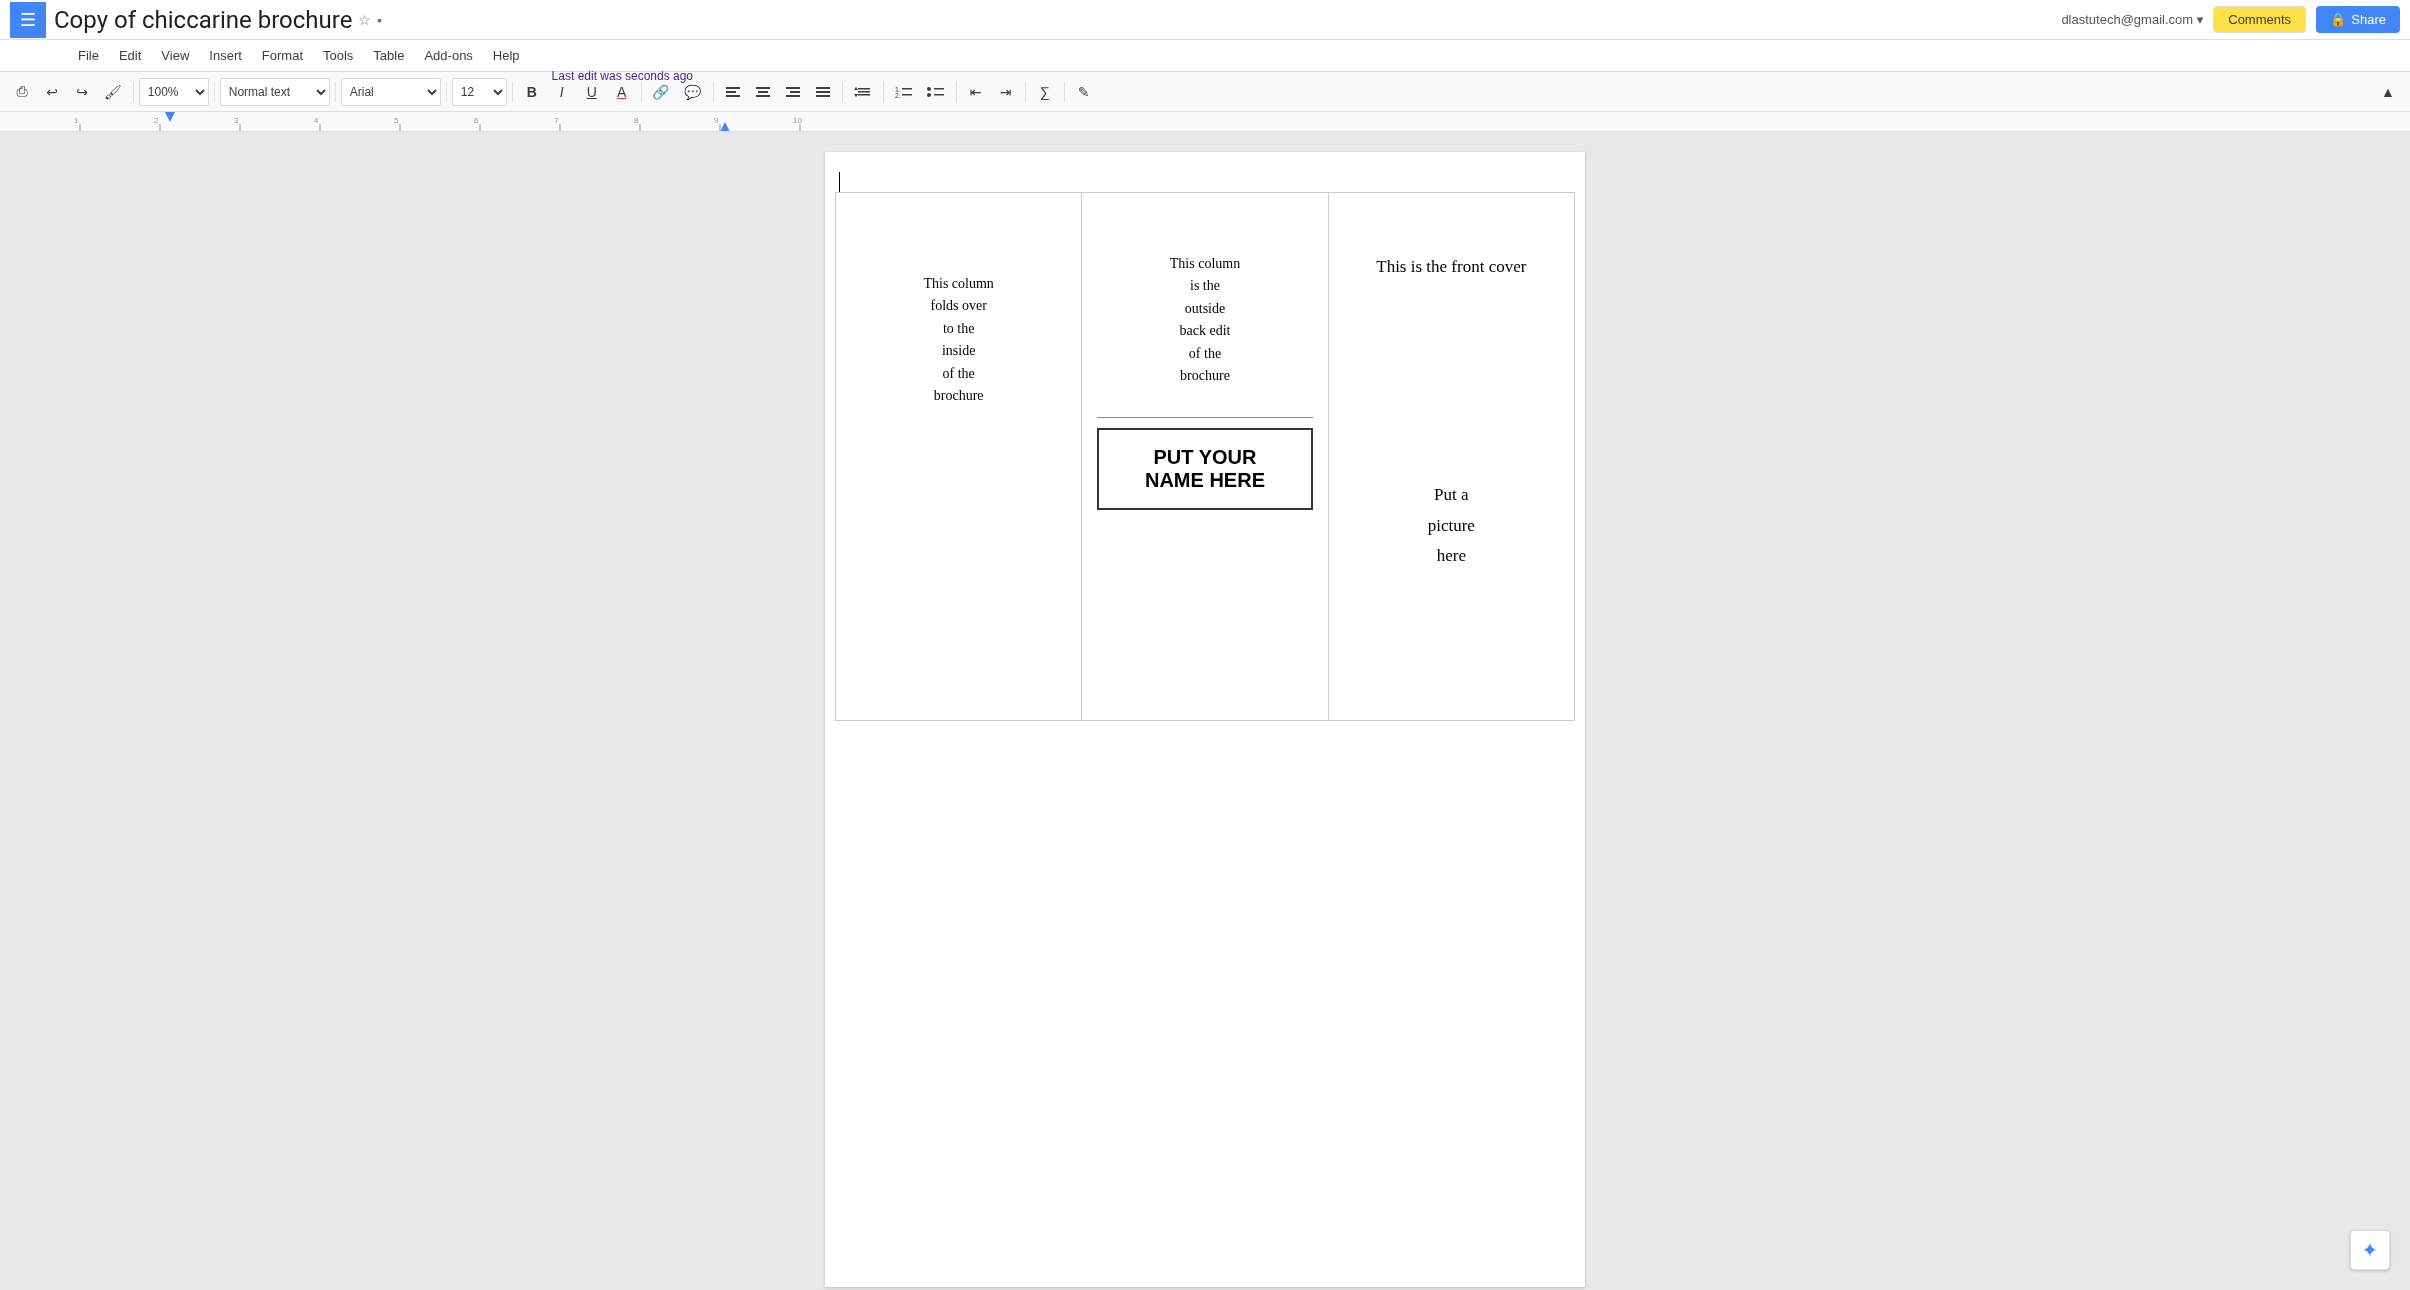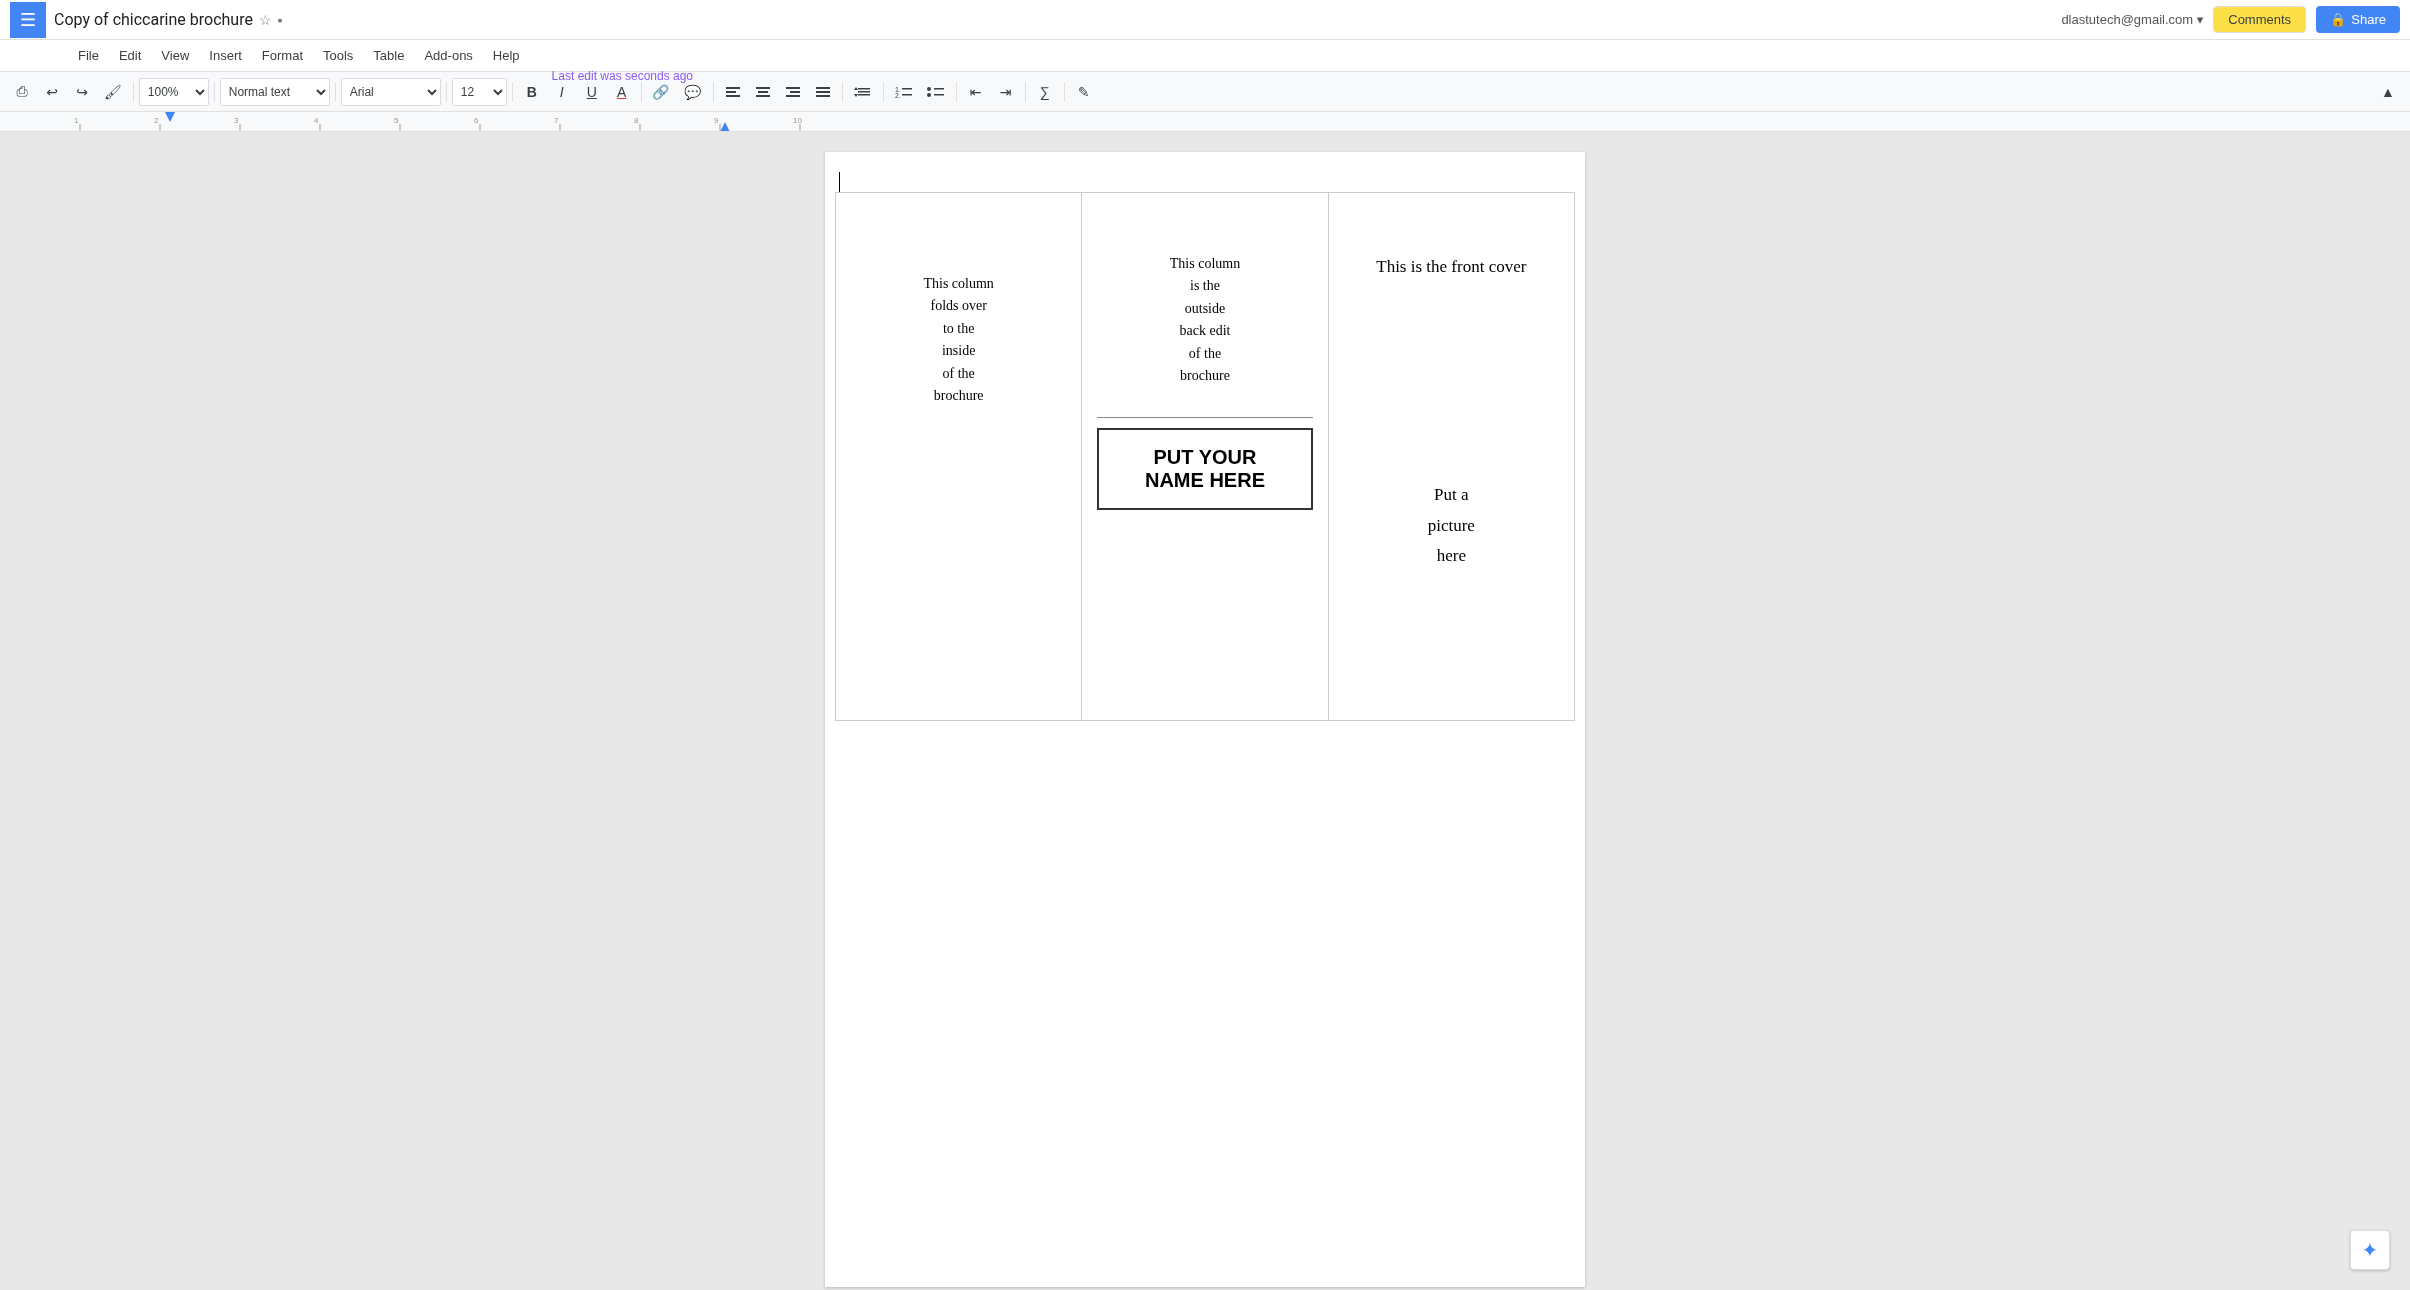--- a/index.html
+++ b/index.html
@@ -28,21 +28,21 @@
       flex-shrink: 0;
       margin-right: 8px;
     }
     #doc-title-area {
       display: flex;
       align-items: center;
       flex: 1;
       gap: 6px;
     }
     #doc-title {
-      font-size: 16px;
+      font-size: 24px;
       color: #202124;
       font-weight: normal;
       font-family: 'Roboto', Arial, sans-serif;
     }
     #star-icon, #folder-icon {
       color: #757575;
       font-size: 14px;
       cursor: pointer;
     }
     #top-right {
@@ -89,21 +89,21 @@
     .menu-item {
       padding: 4px 8px;
       font-size: 13px;
       color: #3c4043;
       cursor: pointer;
       border-radius: 2px;
     }
     #last-edit {
       margin-left: 20px;
       font-size: 12px;
-      color: #8b5cf6;
+      color: #4c1d95;
       margin-top: 41px;
     }
 
     
     #toolbar {
       display: flex;
       align-items: center;
       background: #f8f9fa;
       height: 40px;
       padding: 0 8px;

